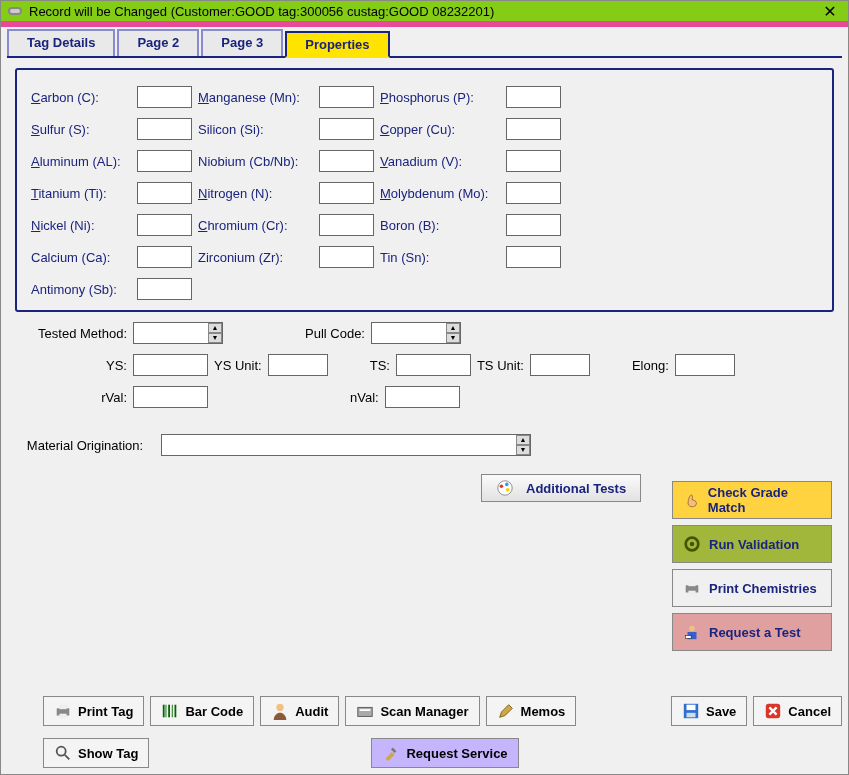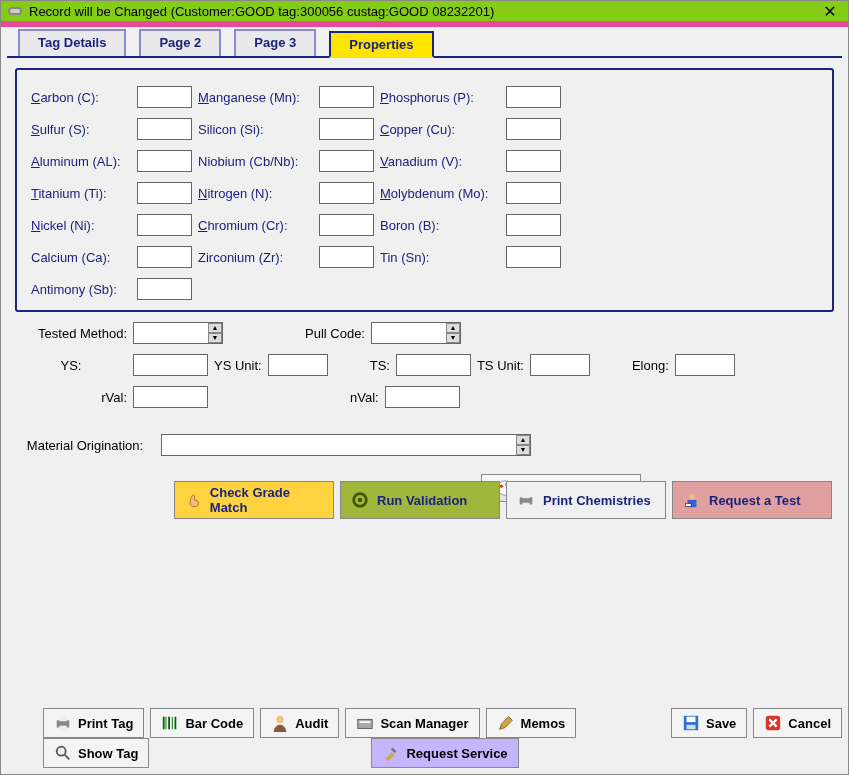--- a/index.html
+++ b/index.html
@@ -3,38 +3,38 @@
 <meta charset="utf-8">
 <style>
 * { box-sizing: border-box; font-family: "Segoe UI", Tahoma, sans-serif; font-size: 13px; }
 body { margin: 0; background: #f0f0f0; }
 .window { width: 849px; height: 775px; background: #f0f0f0; border: 1px solid #888; position: relative; }
 .titlebar { height: 26px; background: #84cc16; border-bottom: 6px solid #ec4899; display: flex; align-items: center; padding: 0 6px; }
 .titlebar .app-icon { width: 16px; height: 16px; margin-right: 6px; }
 .titlebar .title-text { flex: 1; }
 .titlebar .close { width: 24px; text-align: center; cursor: default; font-size: 16px; }
 .tabrow { display: flex; border-bottom: 2px solid #1a237e; margin: 2px 6px 0 6px; }
-.tab { padding: 4px 18px; border: 2px solid #1a237e; border-bottom: none; margin-right: 2px; background: #e0e0e0; color: #1a237e; font-weight: bold; margin-left: 11px; }
+.tab { padding: 4px 18px; border: 2px solid #1a237e; border-bottom: none; margin-right: 2px; background: #e0e0e0; color: #1a237e; font-weight: bold; }
 .tab.active { background: #ffe400; color: #1a237e; border-bottom: 2px solid #ffe400; position: relative; top: 2px; }
 .tab:not(.active) { background: #e9e9e9; border-color: #8a8ad0; }
 .content { padding: 10px 14px; }
 .chem-box { border: 2px solid #1a237e; border-radius: 3px; padding: 16px 14px 10px 14px; }
 .chem-grid { display: grid; grid-template-columns: 100px 55px 115px 55px 120px 55px; row-gap: 10px; column-gap: 6px; align-items: center; }
 .chem-grid label, .lbl { color: #1a237e; font-weight: 500; text-align: left; }
 .chem-grid label .mn { text-decoration: underline; }
 input[type=text], .txt { height: 22px; border: 1px solid #666; background: #fff; padding: 0 3px; }
 .txt.sm { width: 55px; }
 .active-field { background: #5be05b; }
 .row { display: flex; align-items: center; margin-top: 10px; gap: 6px; }
 .row .lbl { color: #000; }
 .spinbox { position: relative; display: inline-block; }
 .spinbox input { padding-right: 16px; }
 .spinbtns { position: absolute; right: 1px; top: 1px; width: 14px; display: flex; flex-direction: column; }
 .spinbtns span { height: 10px; background: #ddd; border: 1px solid #888; font-size: 7px; line-height: 7px; text-align: center; }
-.side-actions { position: absolute; right: 16px; top: 480px; display: flex; flex-direction: row; gap: 6px; }
+.side-actions { position: absolute; right: 16px; top: 480px; display: flex; flex-direction: column; gap: 6px; }
 .side-btn { width: 160px; height: 38px; display: flex; align-items: center; gap: 8px; padding: 0 10px; border: 1px solid #888; font-weight: bold; color: #1a237e; }
 .side-btn.yellow { background: #ffd23f; }
 .side-btn.green { background: #a0b73b; }
 .side-btn.pink { background: #e0a0a0; }
 .side-btn.plain { background: #f0f0f0; }
 .footer { position: absolute; bottom: 0; left: 0; right: 0; padding: 6px; }
 .footer-row { display: flex; gap: 6px; align-items: center; padding-left: 36px; }
 .fbtn { display: inline-flex; align-items: center; gap: 6px; border: 1px solid #888; background: #f4f4f4; padding: 3px 10px; height: 30px; font-weight: bold; color: #000; }
 .fbtn.green { background: #c4b5fd; }
 .icon { width: 18px; height: 18px; display: inline-block; }
@@ -123,21 +123,21 @@
           </span></span>
       <span style="width:70px"></span>
       <span class="lbl">Pull Code:</span>
       <span class="spinbox"><input type="text" class="txt" style="width: 90px;" value=""><span class="spinbtns">
             <span>▲</span>
             <span>▼</span>
           </span></span>
     </div>
 
     <div class="row">
-      <span class="lbl" style="width:112px;text-align:center">YS:</span>
+      <span class="lbl" style="width:112px;text-align:right">YS:</span>
       <input type="text" class="txt" style="width: 75px;" value="">
       <span class="lbl">YS Unit:</span>
       <input type="text" class="txt" style="width: 60px;" value="">
       <span style="width:30px"></span>
       <span class="lbl">TS:</span>
       <input type="text" class="txt" style="width: 75px;" value="">
       <span class="lbl">TS Unit:</span>
       <input type="text" class="txt" style="width: 60px;" value="">
       <span style="width:30px"></span>
       <span class="lbl">Elong:</span>
@@ -256,21 +256,21 @@
         <span>Save</span>
       </span>
       <span class="fbtn">
         <svg class="icon" viewBox="0 0 20 20">
             <rect x="2" y="2" width="16" height="16" rx="3" fill="#d9372a"></rect>
             <path d="M6 6l8 8M14 6l-8 8" stroke="#fff" stroke-width="2.5"></path>
           </svg>
         <span>Cancel</span>
       </span>
     </div>
-    <div class="footer-row" style="margin-top:0">
+    <div class="footer-row" style="margin-top:12px">
       <span class="fbtn">
         <svg class="icon" viewBox="0 0 20 20">
             <circle cx="8" cy="8" r="5" fill="none" stroke="#555" stroke-width="2"></circle>
             <line x1="12" y1="12" x2="17" y2="17" stroke="#555" stroke-width="2"></line>
           </svg>
         <span>Show Tag</span>
       </span>
       <span style="width:210px"></span>
       <span class="fbtn green">
         <svg class="icon" viewBox="0 0 20 20">

